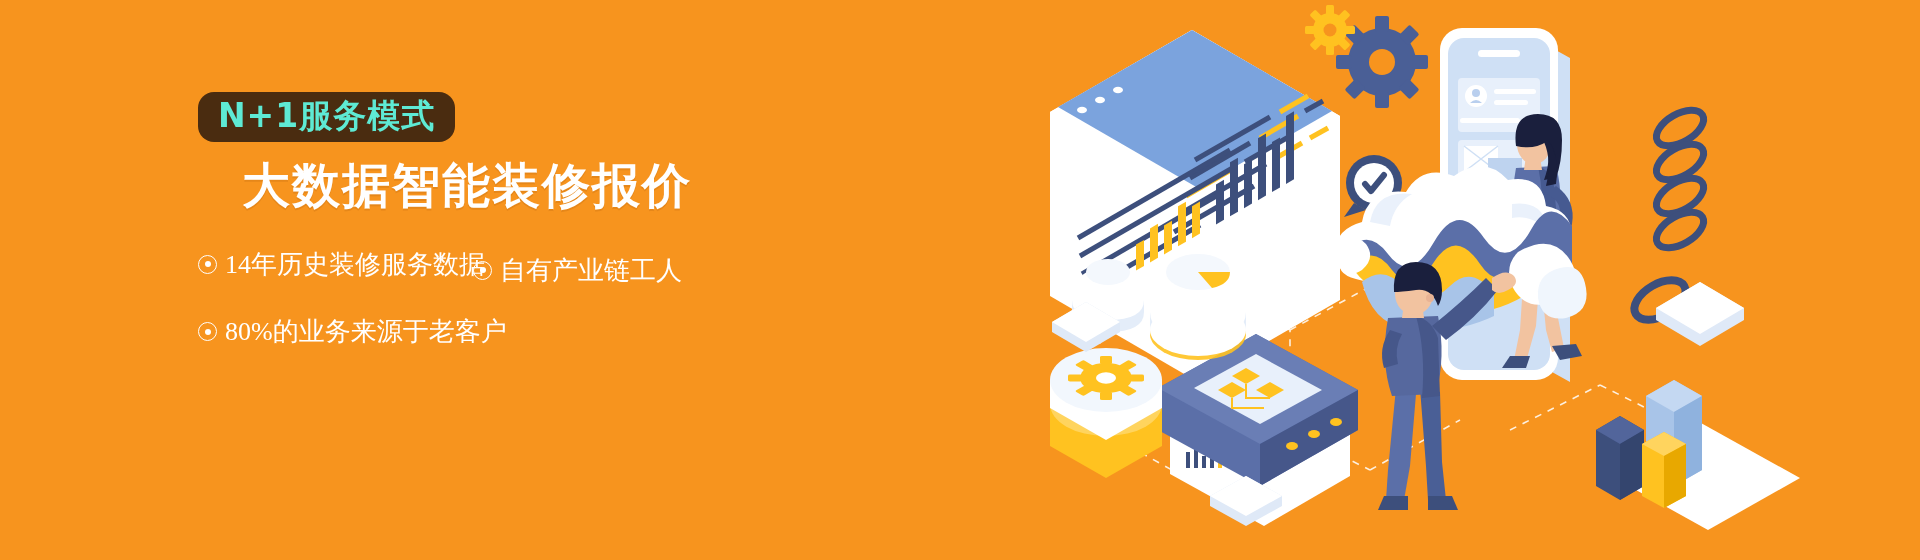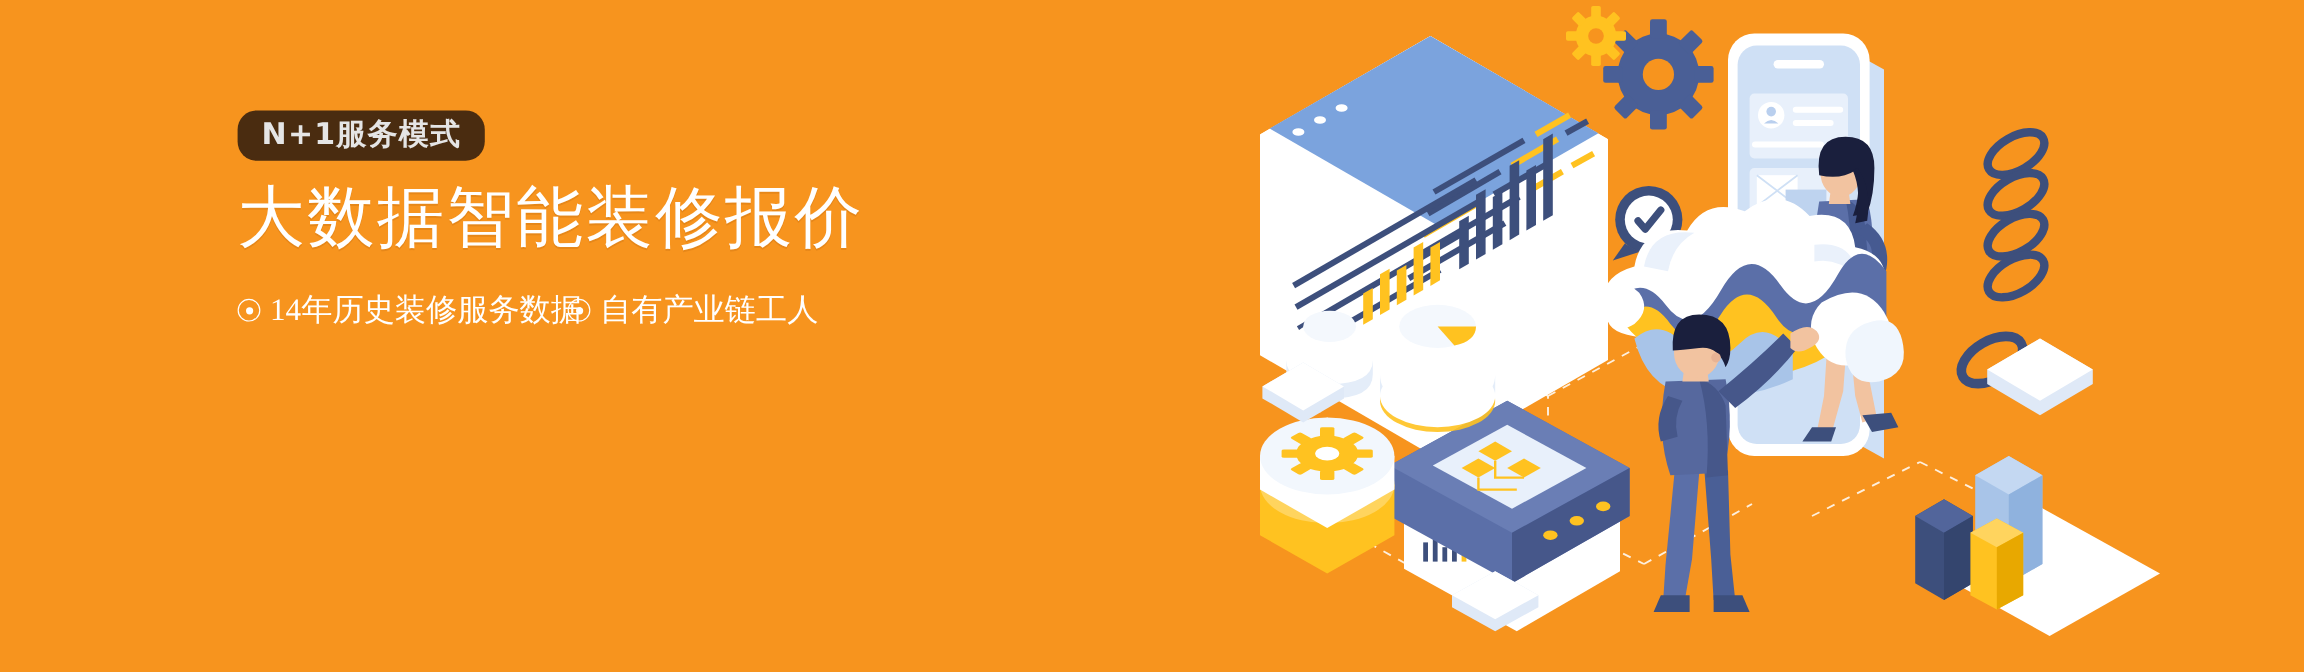--- a/index.html
+++ b/index.html
@@ -20,41 +20,42 @@
   #text-block {
     position: absolute;
     left: 198px;
     top: 92px;
     width: 700px;
   }
 
   #badge {
     display: inline-block;
     background: #4a2c10;
-    color: #e5e5e5;
+    color: #5eead4;
     border-radius: 16px;
     padding: 7px 20px 10px 20px;
-    font-size: 25px;
+    font-size: 33px;
     line-height: 1;
     font-weight: 700;
     letter-spacing: 1px;
     font-family: "DejaVu Sans", "Liberation Sans", sans-serif;
     white-space: nowrap;
   }
 
   #headline {
     margin-top: 18px;
     color: #ffffff;
-    font-size: 56px;
+    font-size: 48px;
     line-height: 1.06;
-    font-weight: 400;
+    font-weight: 700;
     letter-spacing: 2px;
     white-space: nowrap;
     font-family: "DejaVu Sans", "Liberation Sans", sans-serif;
     text-shadow: 0 2px 0 rgba(180,95,10,0.25);
+    margin-left: 44px;
   }
 
   #bullets {
     margin-top: 30px;
     width: 640px;
   }
   .bullet-row {
     display: flex;
     margin-bottom: 14px;
     text-align: right;
@@ -62,21 +63,21 @@
   .bullet {
     color: #ffffff;
     font-size: 26px;
     line-height: 1.35;
     font-family: "Liberation Serif", "DejaVu Serif", serif;
     white-space: nowrap;
     display: flex;
     align-items: center;
   }
   .bullet.col-a { width: 275px; flex: 0 0 275px; }
-  .bullet.col-b { flex: 0 0 auto; }
+  .bullet.col-b { flex: 0 0 auto; margin-top: 12px; }
   .bullet-mark {
     display: inline-block;
     width: 17px;
     height: 17px;
     border: 1.6px solid #ffffff;
     border-radius: 50%;
     position: relative;
     margin-right: 8px;
     flex: 0 0 auto;
   }
@@ -119,20 +120,24 @@
           <span class="bullet-mark"></span>
           <span class="bullet-text">14年历史装修服务数据</span>
         </div>
         <div class="bullet col-b">
           <span class="bullet-mark"></span>
           <span class="bullet-text">自有产业链工人</span>
         </div>
       </div>
 
       <div class="bullet-row">
+        <div class="bullet col-b">
+          <span class="bullet-mark"></span>
+          <span class="bullet-text">80%的业务来源于老客户</span>
+        </div>
       </div>
 
 
     </div>
   </div>
 
   <div id="illustration">
     <svg width="880" height="560" viewBox="0 0 880 560" xmlns="http://www.w3.org/2000/svg">
 
       <g stroke="#ffffff" stroke-width="1.6" stroke-dasharray="7 7" fill="none" opacity="0.85">

